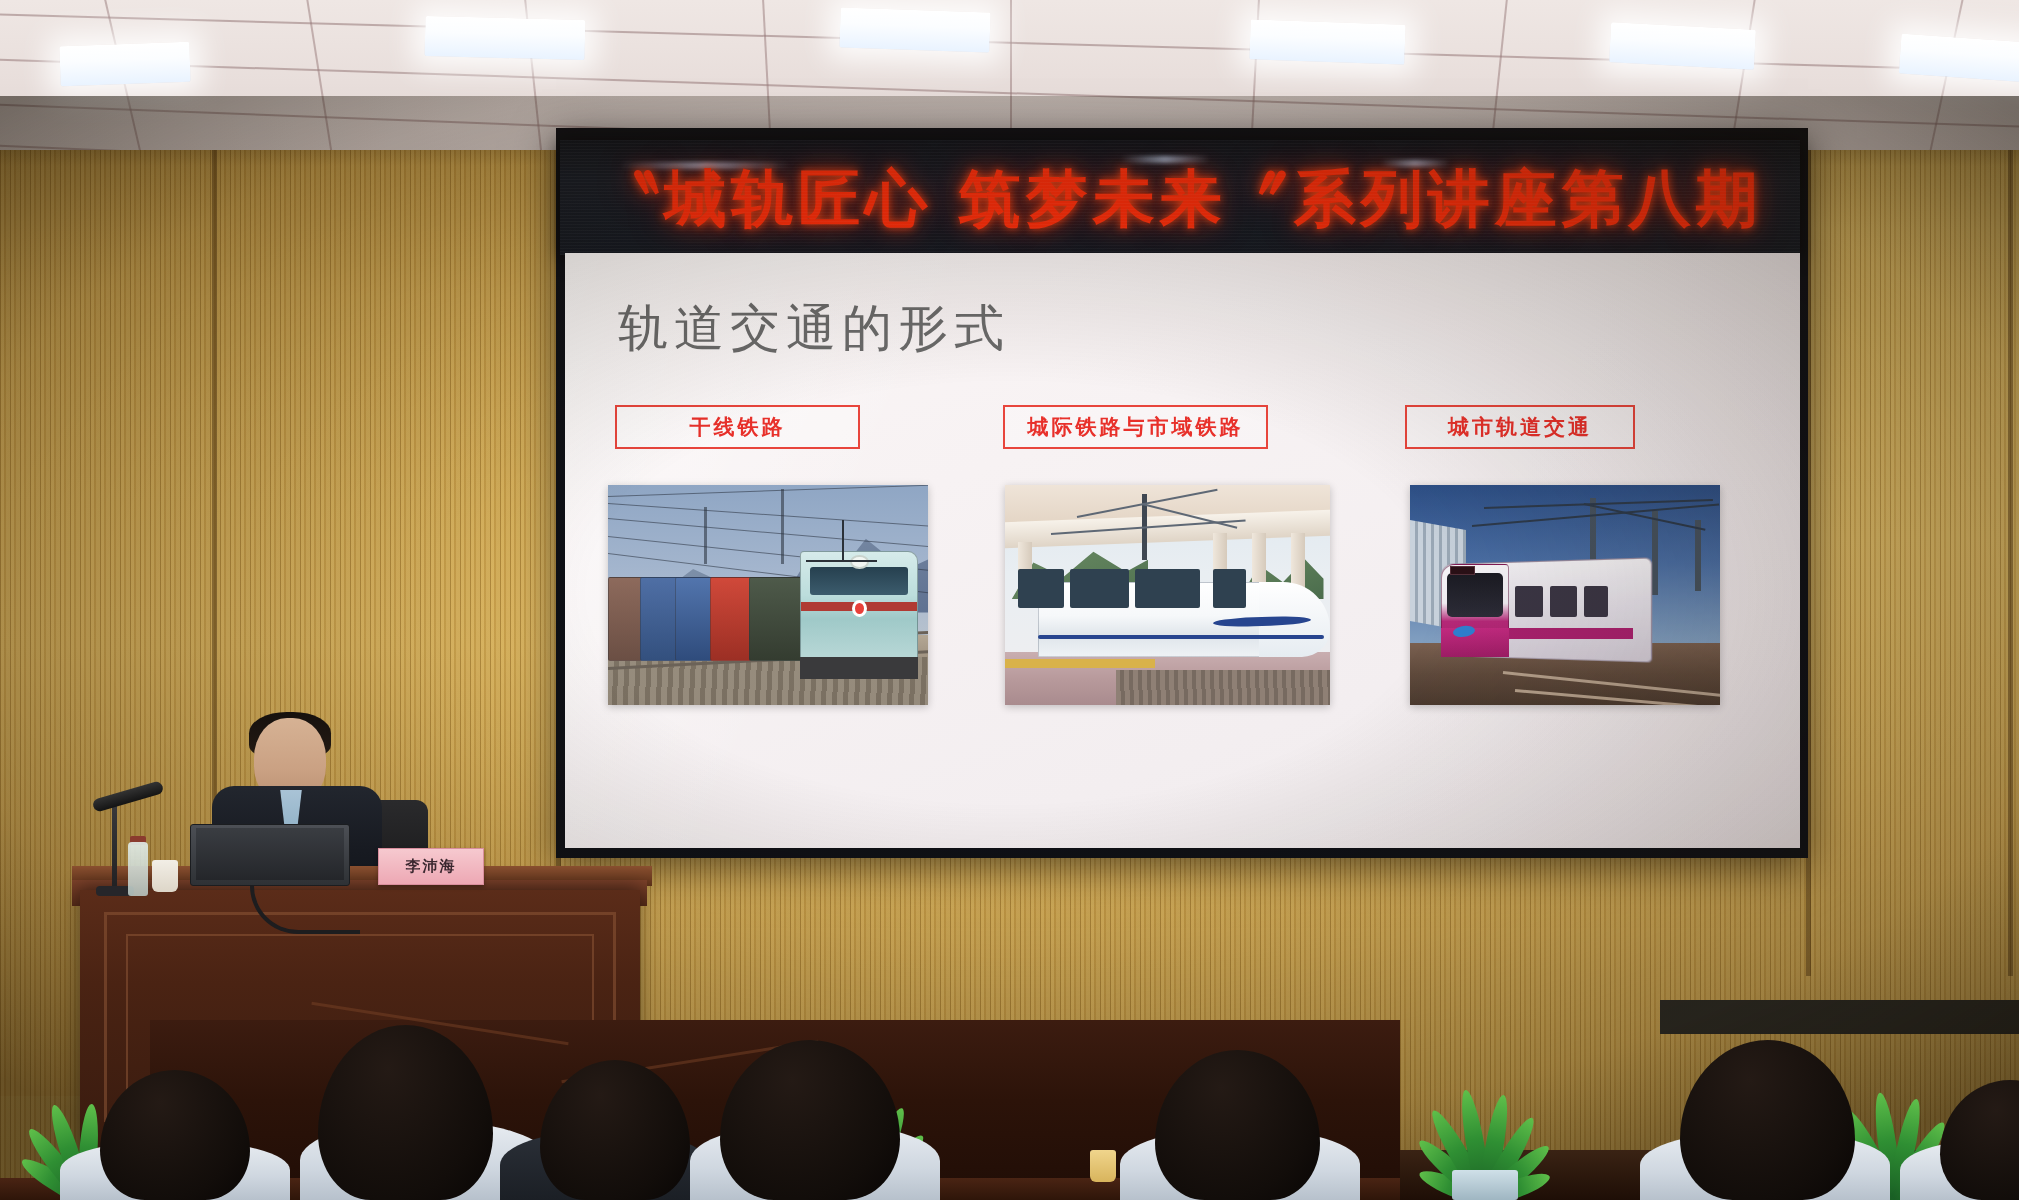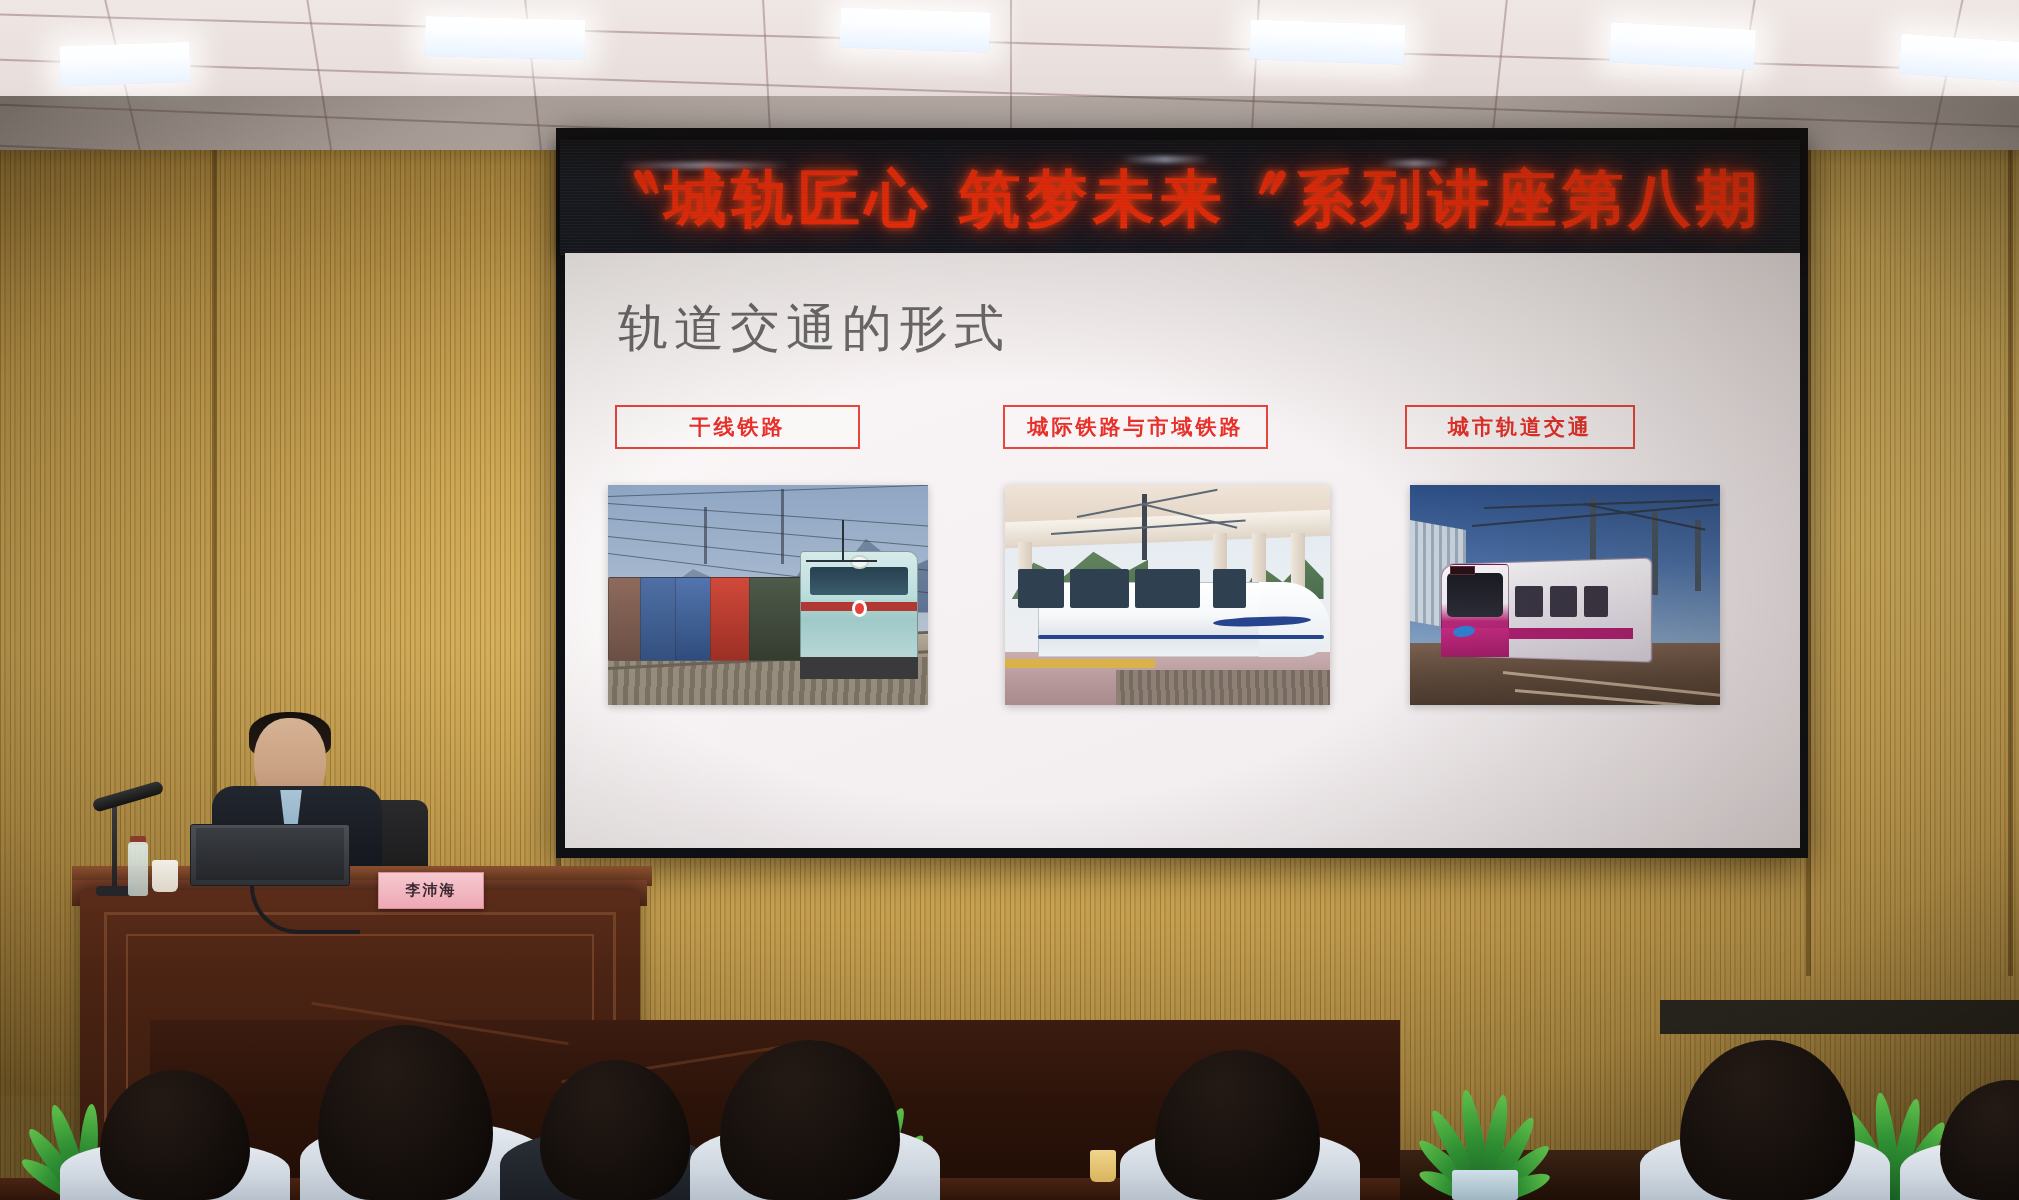--- a/index.html
+++ b/index.html
@@ -285,21 +285,21 @@
   .mic-head{
     position:absolute; left:92px; top:790px; width:72px; height:13px;
     background:linear-gradient(180deg,#333,#141414);
     border-radius:7px; transform:rotate(-16deg);
   }
   .mic-base{
     position:absolute; left:96px; top:886px; width:38px; height:10px;
     background:#26262a; border-radius:4px;
   }
   .nameplate{
-    position:absolute; left:378px; top:872px; width:106px; height:37px;
+    position:absolute; left:378px; top:848px; width:106px; height:37px;
     background:linear-gradient(180deg,#f6c9cf,#eda8b4);
     border:1px solid #d98e9d;
     display:flex; align-items:center; justify-content:center;
     color:#3b2830; font-size:15px; letter-spacing:2px; font-weight:700;
     font-family:"DejaVu Sans", sans-serif;
     box-shadow:0 2px 4px rgba(0,0,0,.3);
   }
   .bottle{
     position:absolute; left:128px; top:842px; width:20px; height:54px;
     background:linear-gradient(180deg,rgba(225,235,230,.92),rgba(190,205,200,.85));

